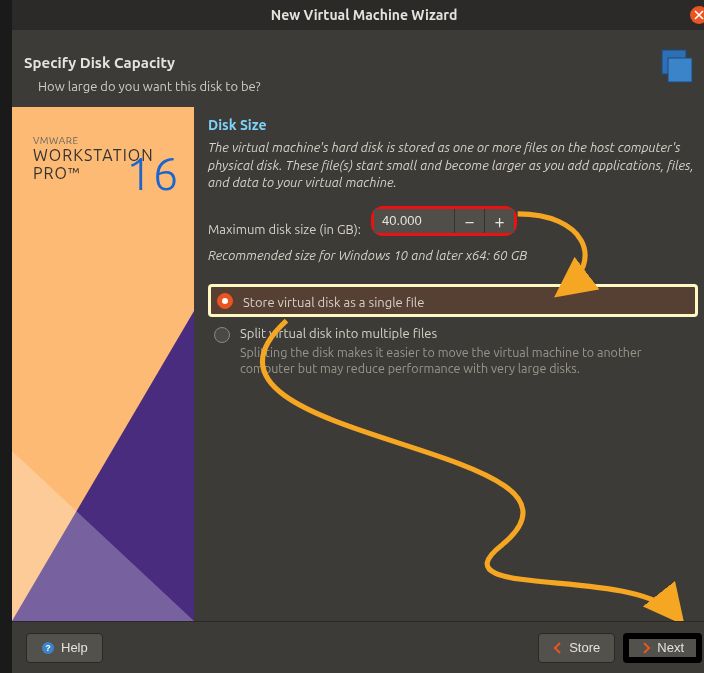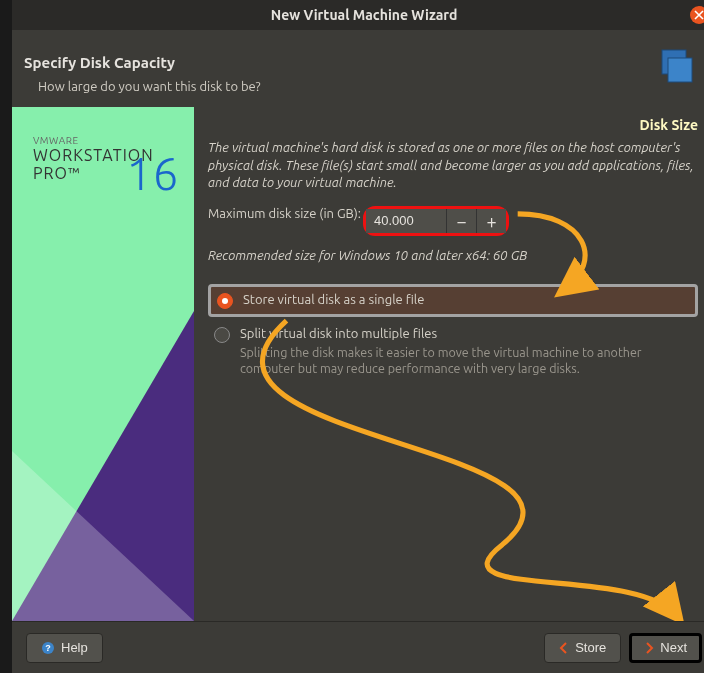--- a/index.html
+++ b/index.html
@@ -20,21 +20,21 @@
 
   .header {
     padding: 24px 18px 14px 12px; color: #e6e3de; position: relative;
   }
   .header .h-title { font-size: 15px; font-weight: bold; margin-bottom: 8px; }
   .header .h-sub { font-size: 13px; color: #d0ccc3; padding-left: 14px; }
   .header .h-icon { position: absolute; right: 18px; top: 18px; }
 
   .content { flex: 1; display: flex; background: #3c3b37; min-height: 0; }
   .sidebar {
-    width: 182px; background: #86efac; position: relative; overflow: hidden;
+    width: 182px; background: #fdba74; position: relative; overflow: hidden;
     display: flex; flex-direction: column; align-items: center; padding-top: 28px;
   }
   .sidebar .brand { font-size: 11px; letter-spacing: 0.5px; color: #444; width: 140px; }
   .sidebar .brand .l1 { font-size: 10px; color: #666; }
   .sidebar .brand .l2 { font-size: 16px; color: #333; letter-spacing: 1px; }
   .sidebar .brand .l3 { font-size: 16px; color: #333; letter-spacing: 1px; }
   .sidebar .brand .num {
     font-size: 46px; font-weight: 300; color: #1a66cc; position: absolute;
     left: 114px; top: 40px;
   }
@@ -47,24 +47,24 @@
     position: absolute; bottom: 0; left: 0; width: 0; height: 0;
     border-left: 0 solid transparent;
     border-right: 182px solid transparent;
     border-bottom: 170px solid rgba(255,255,255,0.25);
   }
 
   .main {
     flex: 1; padding: 10px 18px 10px 14px; color: #d6d2c9; font-size: 13px;
     position: relative;
   }
-  .main .section-title { font-weight: bold; color: #fef9c3; margin-bottom: 6px; font-size: 14px; text-align: right; }
+  .main .section-title { font-weight: bold; color: #7dd3fc; margin-bottom: 6px; font-size: 14px; }
   .main .desc { line-height: 1.35; margin-bottom: 14px; font-style: italic; }
 
-  .disk-row { display: flex; align-items: flex-start; gap: 2px; margin-bottom: 12px; }
+  .disk-row { display: flex; align-items: flex-end; gap: 10px; margin-bottom: 12px; }
   .spinbox {
     border: 3px solid #e11; border-radius: 12px; display: flex; align-items: stretch;
     height: 30px; background: #4f4e49;
   }
   .spinbox input {
     width: 80px; background: #4f4e49; border: none; color: #e6e3de; padding: 0 8px;
     font-size: 13px; outline: none;
   }
   .spinbox .step {
     width: 30px; display: flex; align-items: center; justify-content: center;
@@ -77,34 +77,34 @@
   .radio-opt {
     display: flex; align-items: flex-start; gap: 10px; padding: 5px 6px; border-radius: 4px;
     margin-bottom: 4px;
   }
   .radio-opt .rb {
     width: 16px; height: 16px; border-radius: 8px; border: 1px solid #888; margin-top: 1px;
     display: flex; align-items: center; justify-content: center; flex-shrink: 0; background: #4a4944;
   }
   .radio-opt.selected .rb::after { content: ""; width: 6px; height: 6px; border-radius: 3px; background: #fff; }
   .radio-opt.selected .rb { background: #e95420; border-color: #e95420; }
-  .radio-opt.sel-hl { border: 3px solid #a3a3a3; background: rgba(233,84,32,0.15); }
+  .radio-opt.sel-hl { border: 3px solid #fef9c3; background: rgba(233,84,32,0.15); align-items: flex-end; }
   .radio-opt .hint { color: #9a968d; font-size: 12.5px; margin-top: 4px; line-height: 1.3; }
 
   .footer {
     height: 52px; border-top: 1px solid #2a2926; display: flex; align-items: center;
     padding: 0 14px; gap: 8px; background: #3c3b37;
   }
   .footer .spacer { flex: 1; }
   .btn {
     height: 30px; padding: 0 14px; background: #52514c; border: 1px solid #2a2926;
     border-radius: 4px; color: #e6e3de; font-size: 13px; display: flex; align-items: center;
     gap: 6px; cursor: pointer;
   }
-  .btn.next-hl { border: 3px solid #000000; padding: 0 12px; }
+  .btn.next-hl { border: 6px solid #000000; padding: 0 12px; }
   .btn .ic { display: inline-flex; }
 
   
   .overlay { position: absolute; inset: 0; pointer-events: none; }
 </style>
 </head>
 <body>
 
 <div class="window">
 

